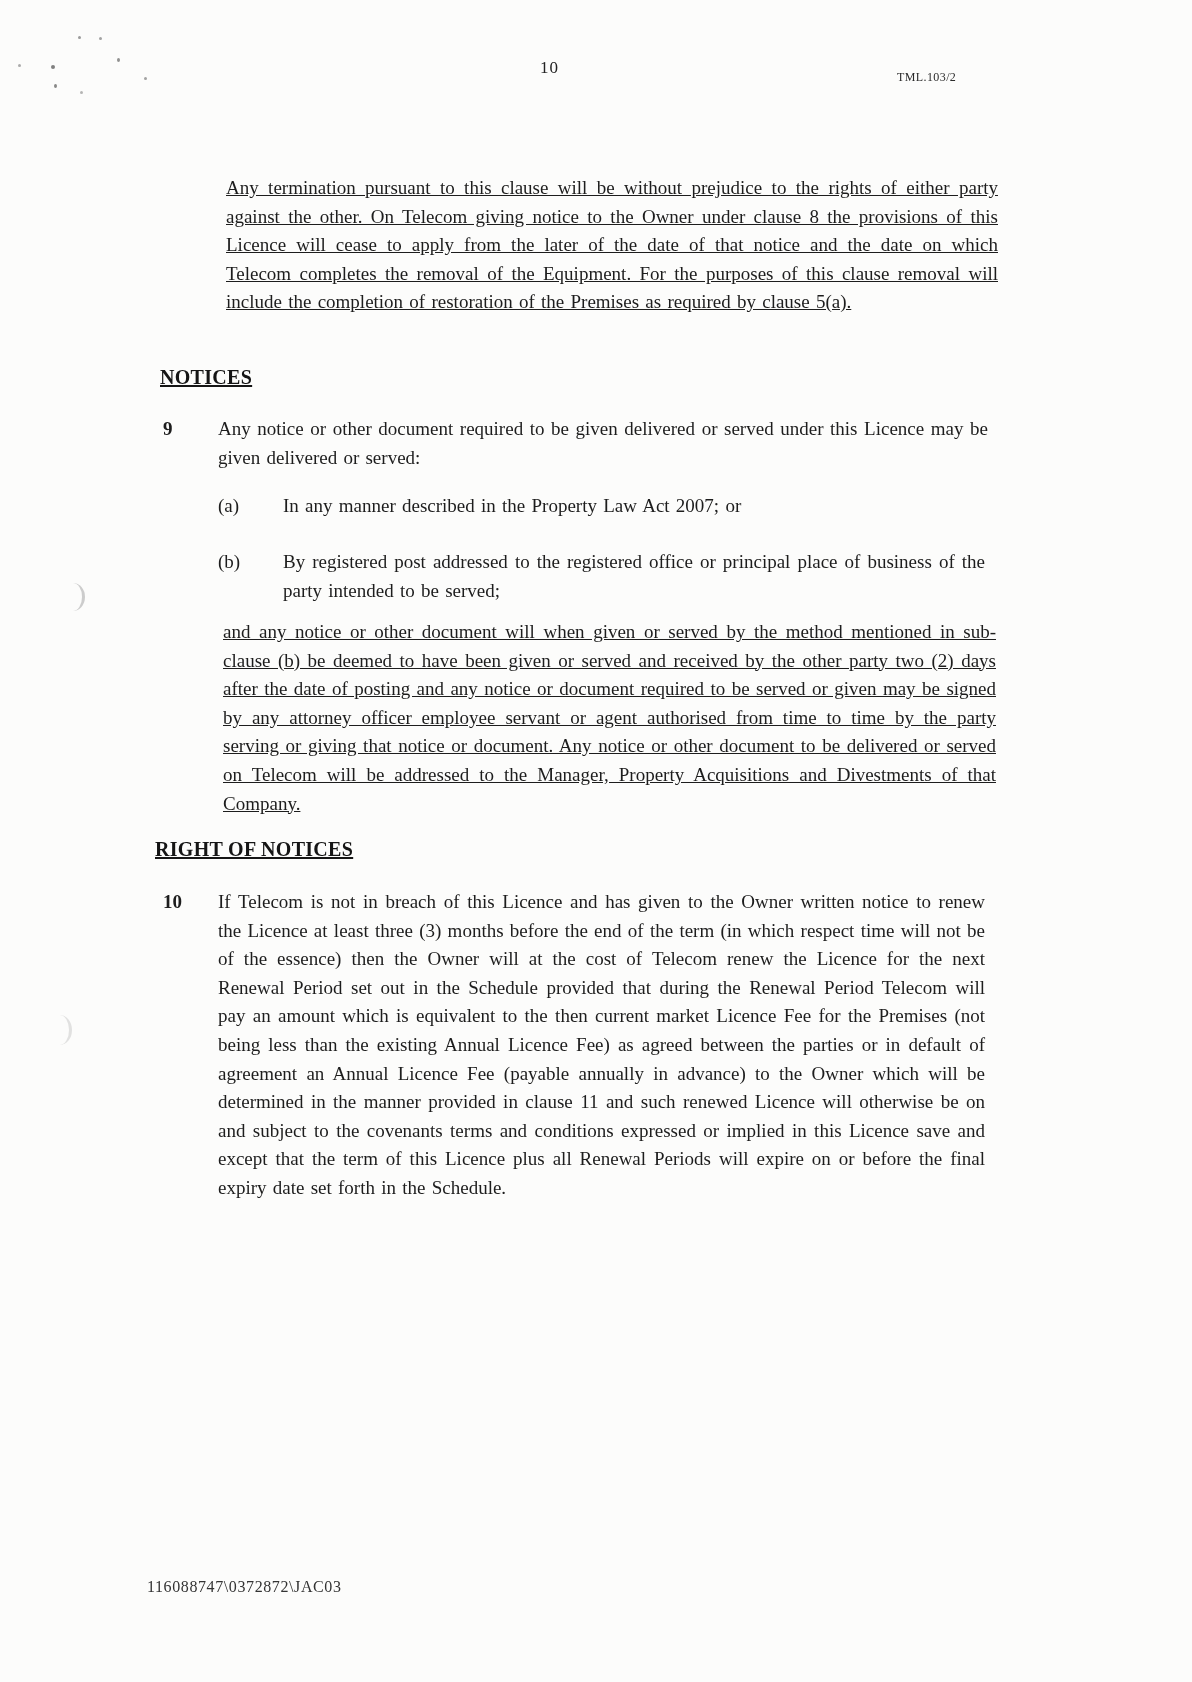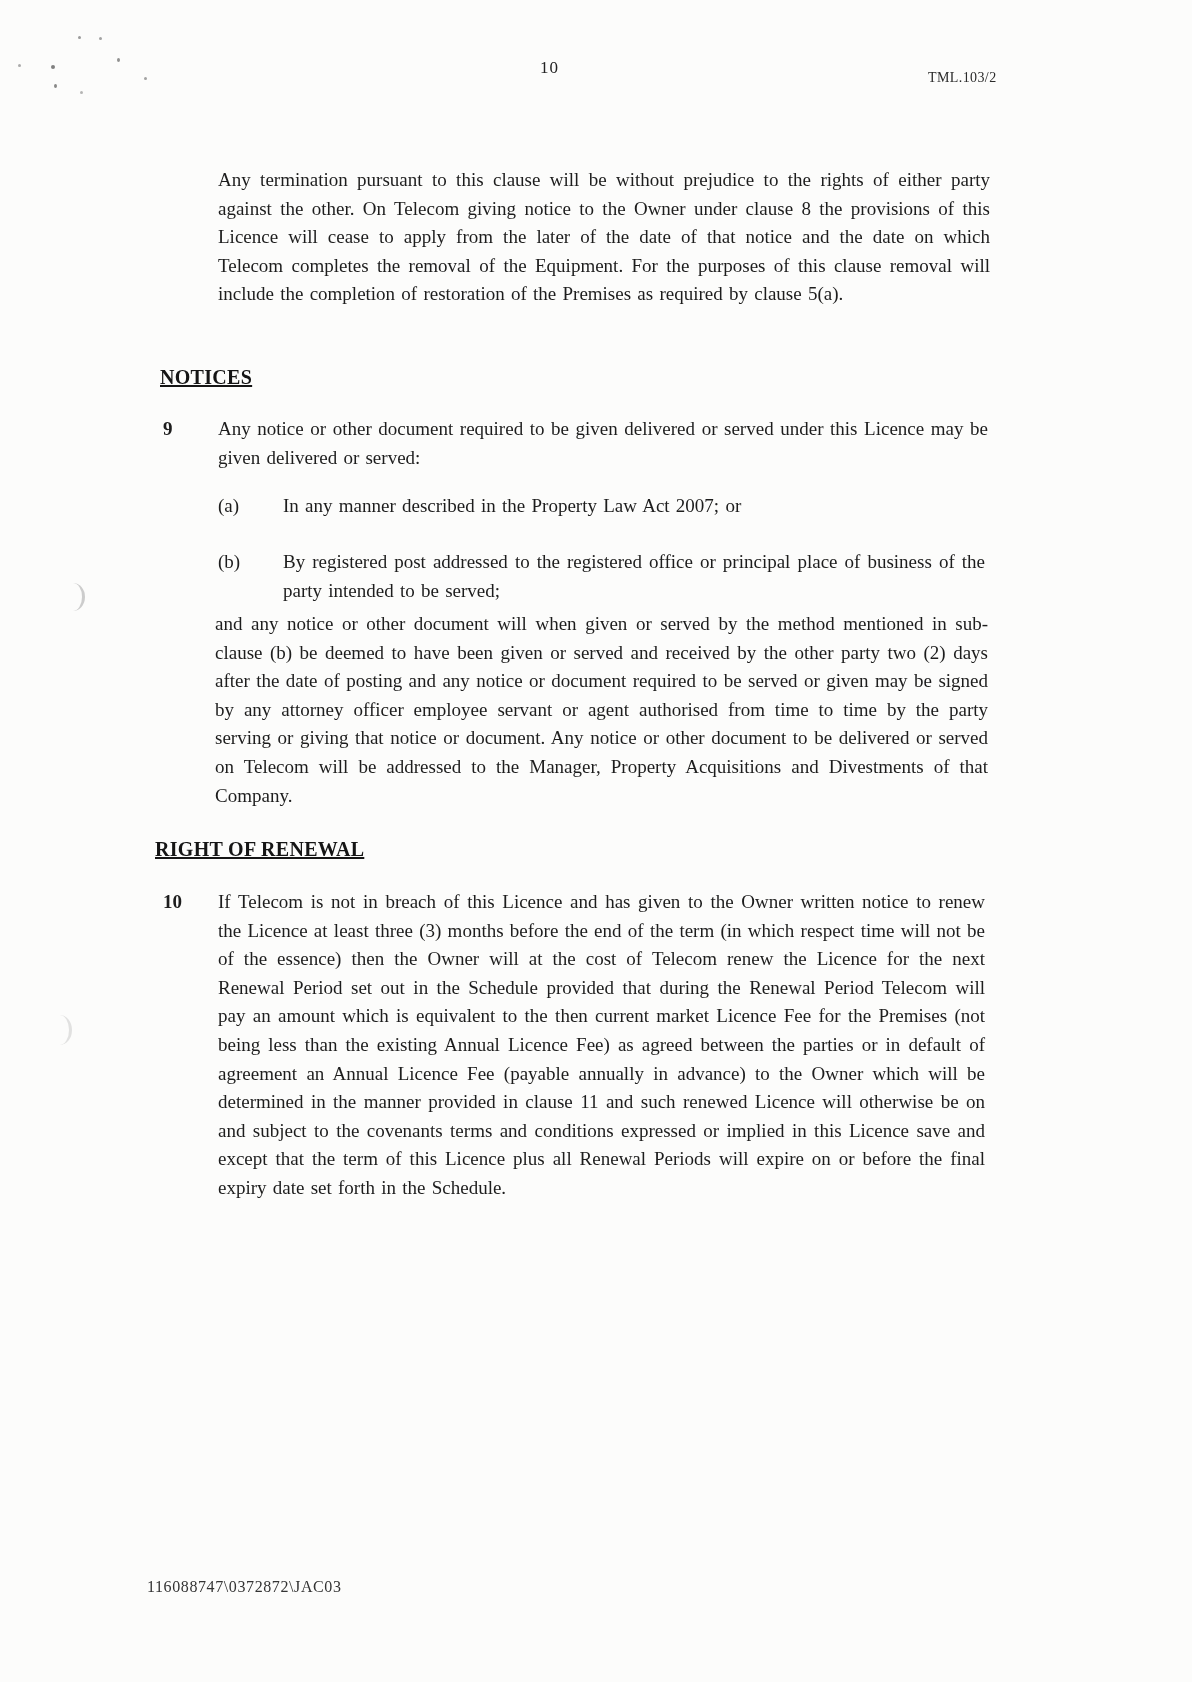--- a/index.html
+++ b/index.html
@@ -8,27 +8,27 @@
     background:#fcfcfb;
     font-family:"Liberation Serif","DejaVu Serif",serif;
     color:#1d1d1d;
     -webkit-font-smoothing:antialiased;
   }
   .abs{position:absolute;}
   .pageno{
     top:58px;left:540px;font-size:17px;letter-spacing:1px;color:#222;
   }
   .docref{
-    top:70px;left:928px;font-size:14px;letter-spacing:.4px;color:#2a2a2a;
+    top:70px;left:897px;font-size:12px;letter-spacing:.4px;color:#2a2a2a;
   }
   .bodytext{
     font-size:19px;line-height:28.6px;text-align:justify;color:#1d1d1d;
     word-spacing:1.5px;
   }
-  p{margin:0;}
+  p{margin:8px;text-decoration:underline;}
   .intro{top:166px;left:218px;width:772px;}
   .heading{
     font-weight:bold;font-size:20px;letter-spacing:.3px;color:#151515;text-decoration:underline;
   }
   .h-notices{top:366px;left:160px;}
   .h-renewal{top:838px;left:155px;}
   .clause{display:flex;}
   .clause .num{
     flex:0 0 55px;font-size:19px;font-weight:bold;line-height:28.6px;color:#1d1d1d;
   }
@@ -92,21 +92,21 @@
     <div class="stext bodytext">In any manner described in the Property Law Act 2007; or</div>
   </div>
 
   <div class="abs sub sub-b">
     <div class="slabel">(b)</div>
     <div class="stext bodytext">By registered post addressed to the registered office or principal place of business of the party intended to be served;</div>
   </div>
 
   <p class="abs bodytext cont">and any notice or other document will when given or served by the method mentioned in sub-clause (b) be deemed to have been given or served and received by the other party two (2) days after the date of posting and any notice or document required to be served or given may be signed by any attorney officer employee servant or agent authorised from time to time by the party serving or giving that notice or document.  Any notice or other document to be delivered or served on Telecom will be addressed to the Manager, Property Acquisitions and Divestments of that Company.</p>
 
-  <div class="abs heading h-renewal">RIGHT OF RENEWAL</div>
+  <div class="abs heading h-renewal">RIGHT OF NOTICES</div>
 
   <div class="abs clause c10">
     <div class="num">10</div>
     <div class="ctext bodytext">If Telecom is not in breach of this Licence and has given to the Owner written notice to renew the Licence at least three (3) months before the end of the term (in which respect time will not be of the essence) then the Owner will at the cost of Telecom renew the Licence for the next Renewal Period set out in the Schedule provided that during the Renewal Period Telecom will pay an amount which is equivalent to the then current market Licence Fee for the Premises (not being less than the existing Annual Licence Fee) as agreed between the parties or in default of agreement an Annual Licence Fee (payable annually in advance) to the Owner which will be determined in the manner provided in clause 11 and such renewed Licence will otherwise be on and subject to the covenants terms and conditions expressed or implied in this Licence save and except that the term of this Licence plus all Renewal Periods will expire on or before the final expiry date set forth in the Schedule.</div>
   </div>
 
   <div class="abs footer">116088747\0372872\JAC03</div>
 
 </div>
 

